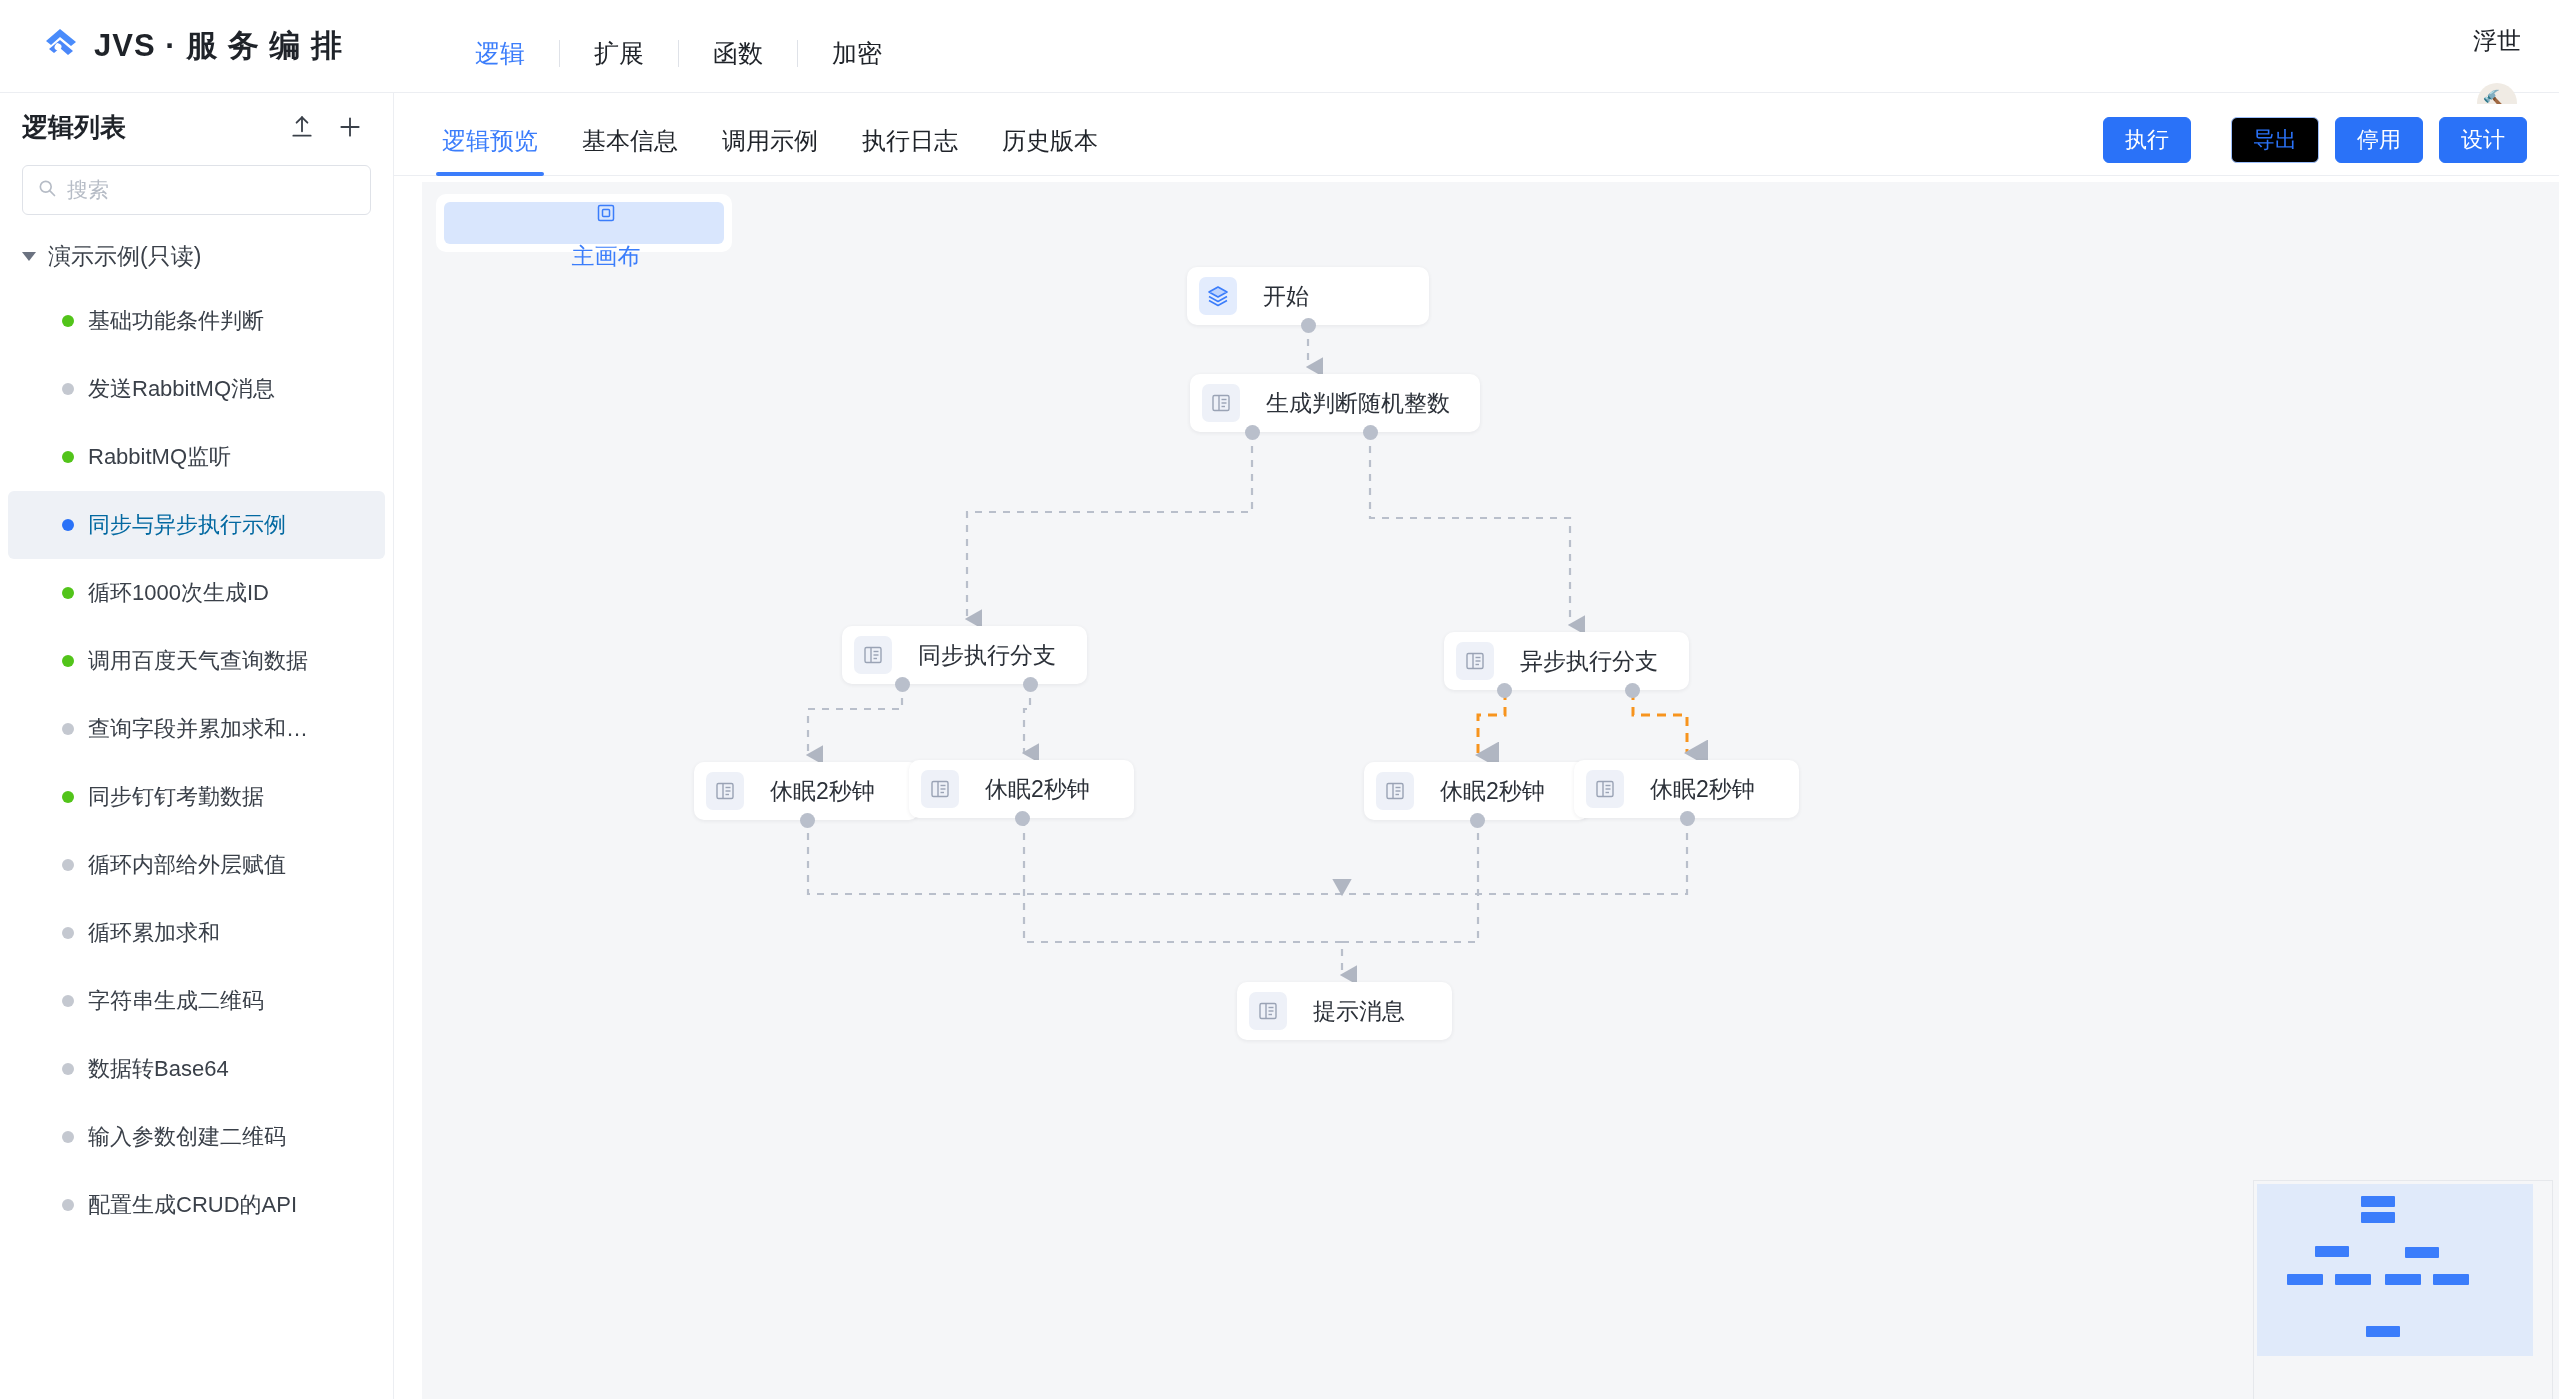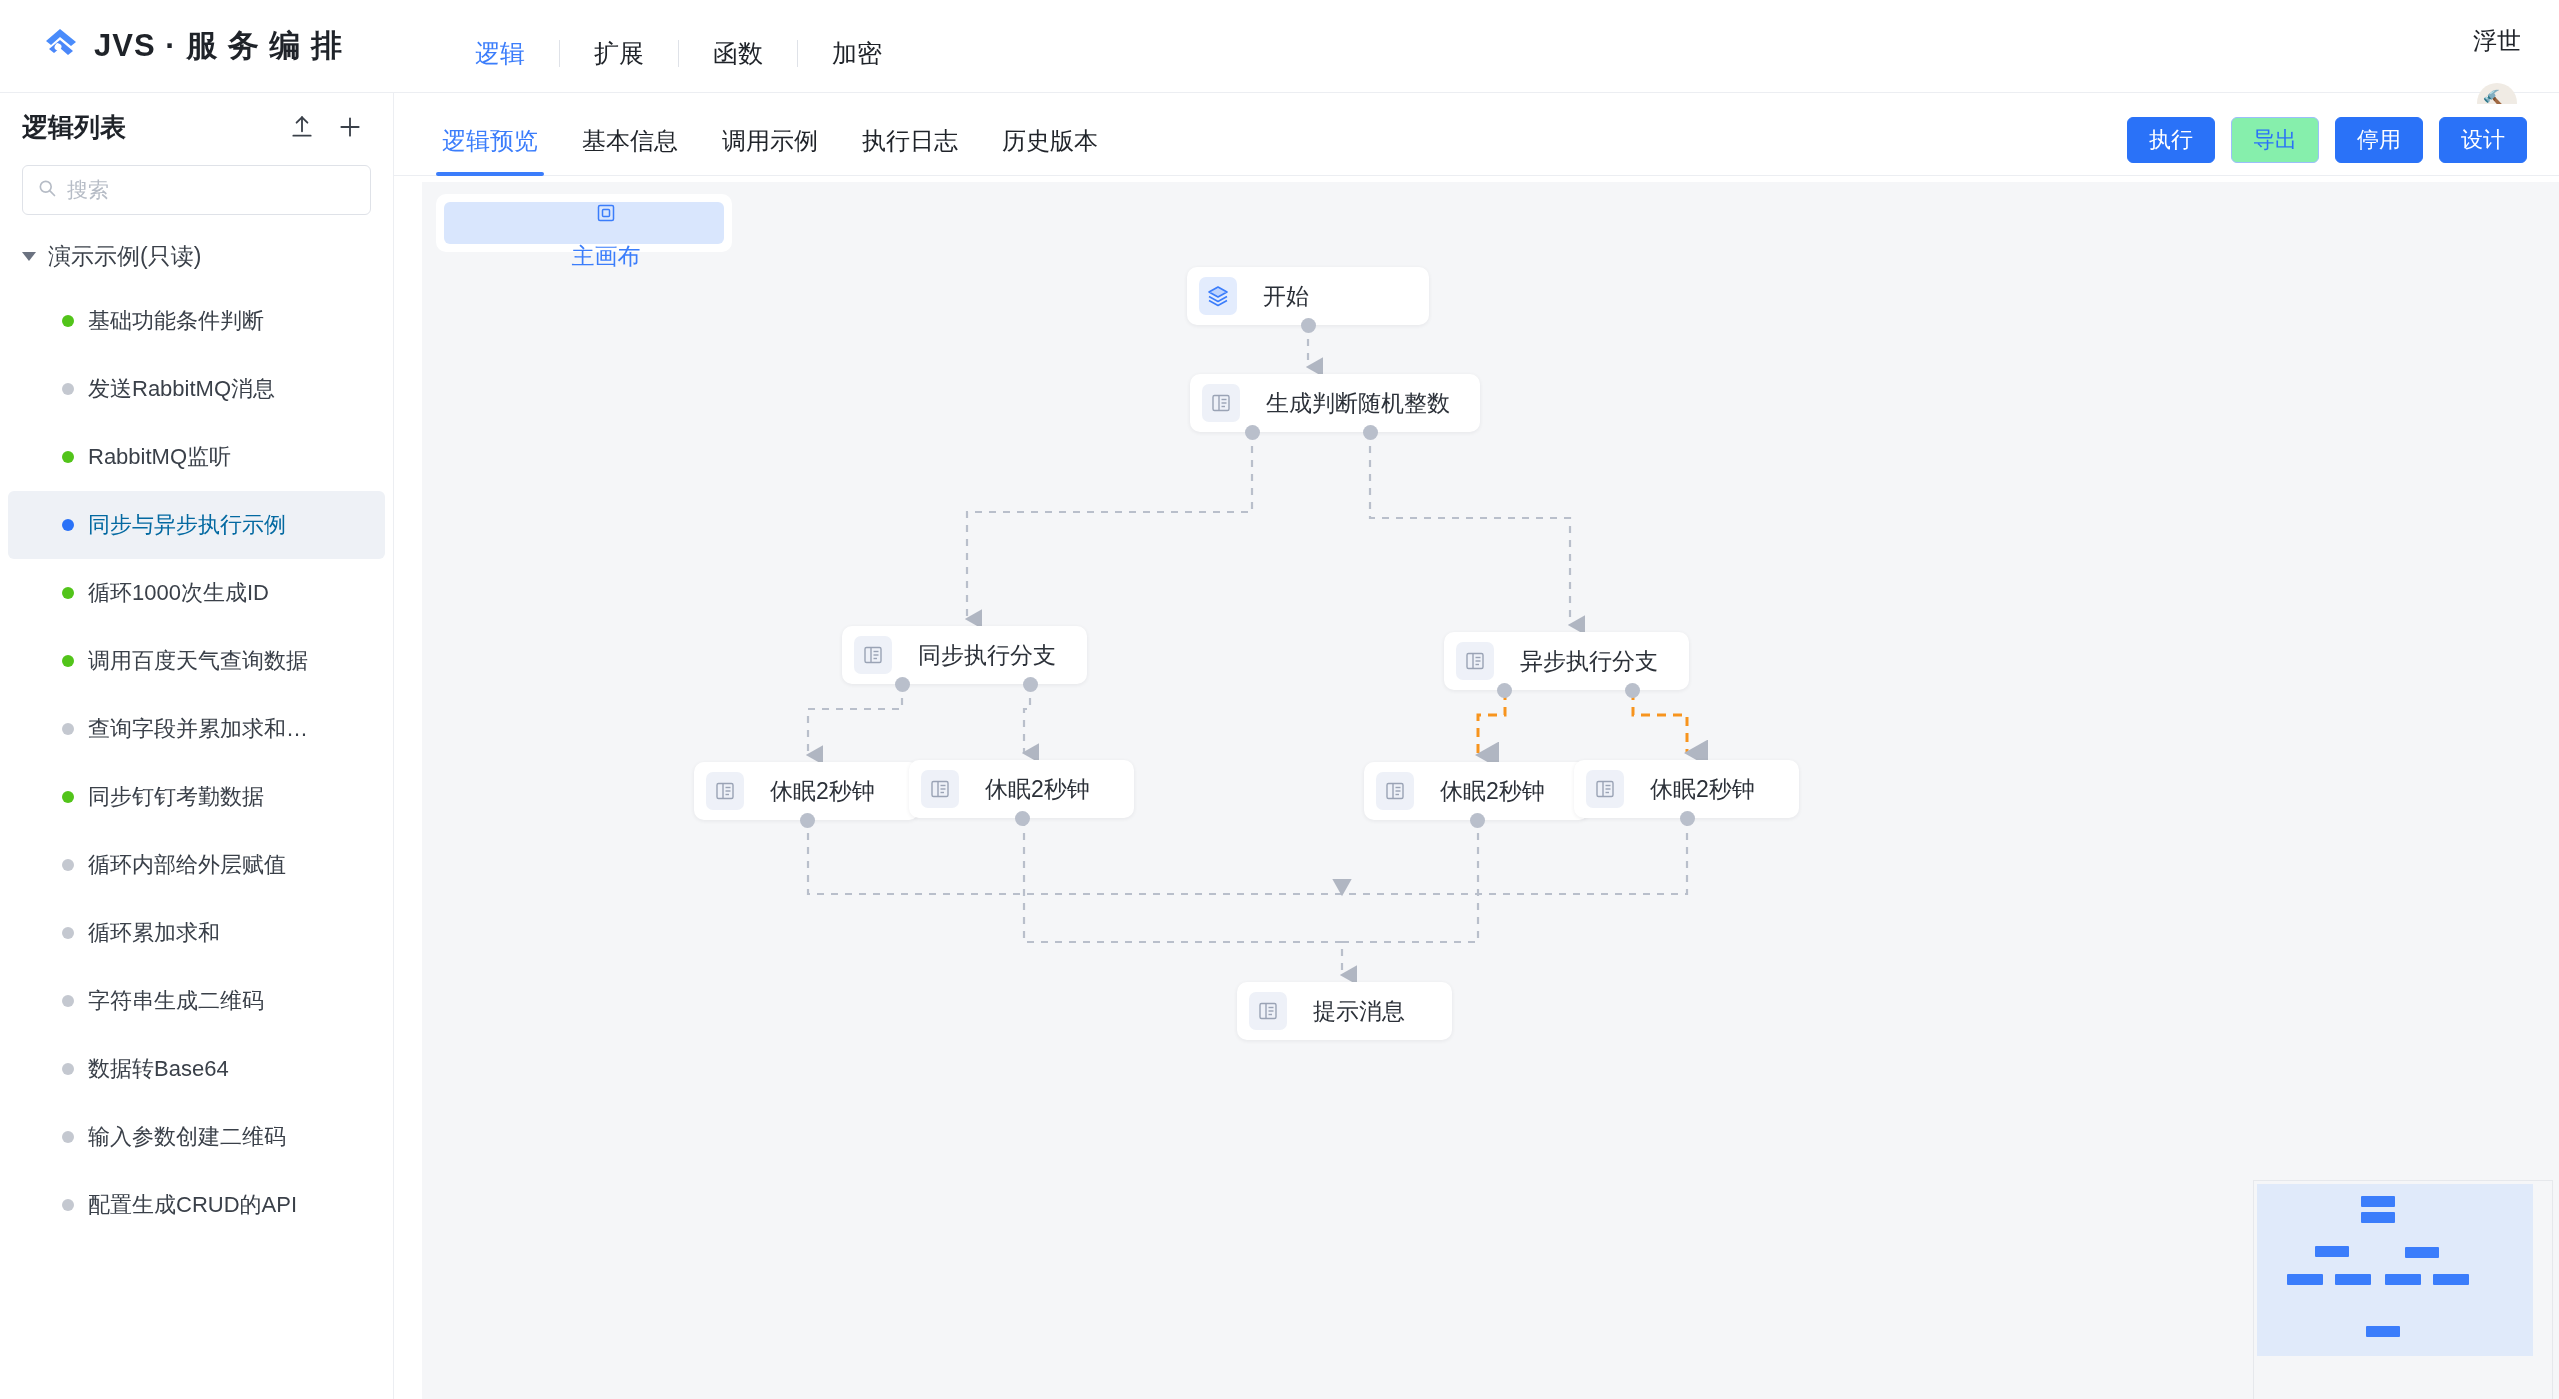--- a/index.html
+++ b/index.html
@@ -110,21 +110,21 @@
   #tab-actions {
     margin-left: auto; margin-right: 32px; margin-bottom: 12px;
     display: flex; align-items: center; gap: 16px;
   }
   .btn {
     height: 46px; min-width: 88px; padding: 0 18px; border-radius: 6px;
     font-size: 22px; display: flex; align-items: center;
     justify-content: center; cursor: pointer; white-space: nowrap;
   }
   .btn.primary { background: #2a72f8; color: #ffffff; border: 1px solid #2a72f8; }
-  .btn.ghost { background: #86efac; color: #2a72f8; border: 1px solid #9cbefb; }
+  .btn.ghost { background: #000000; color: #2a72f8; border: 1px solid #9cbefb; margin-left: 24px; }
 
   
   #canvas-wrap {
     position: absolute; left: 28px; top: 78px;
     width: 2137px; height: 1228px;
     background: #f5f6f8; overflow: hidden;
   }
   #canvas-tab {
     position: absolute; left: 14px; top: 12px;
     background: #ffffff; border-radius: 10px; padding: 8px;

